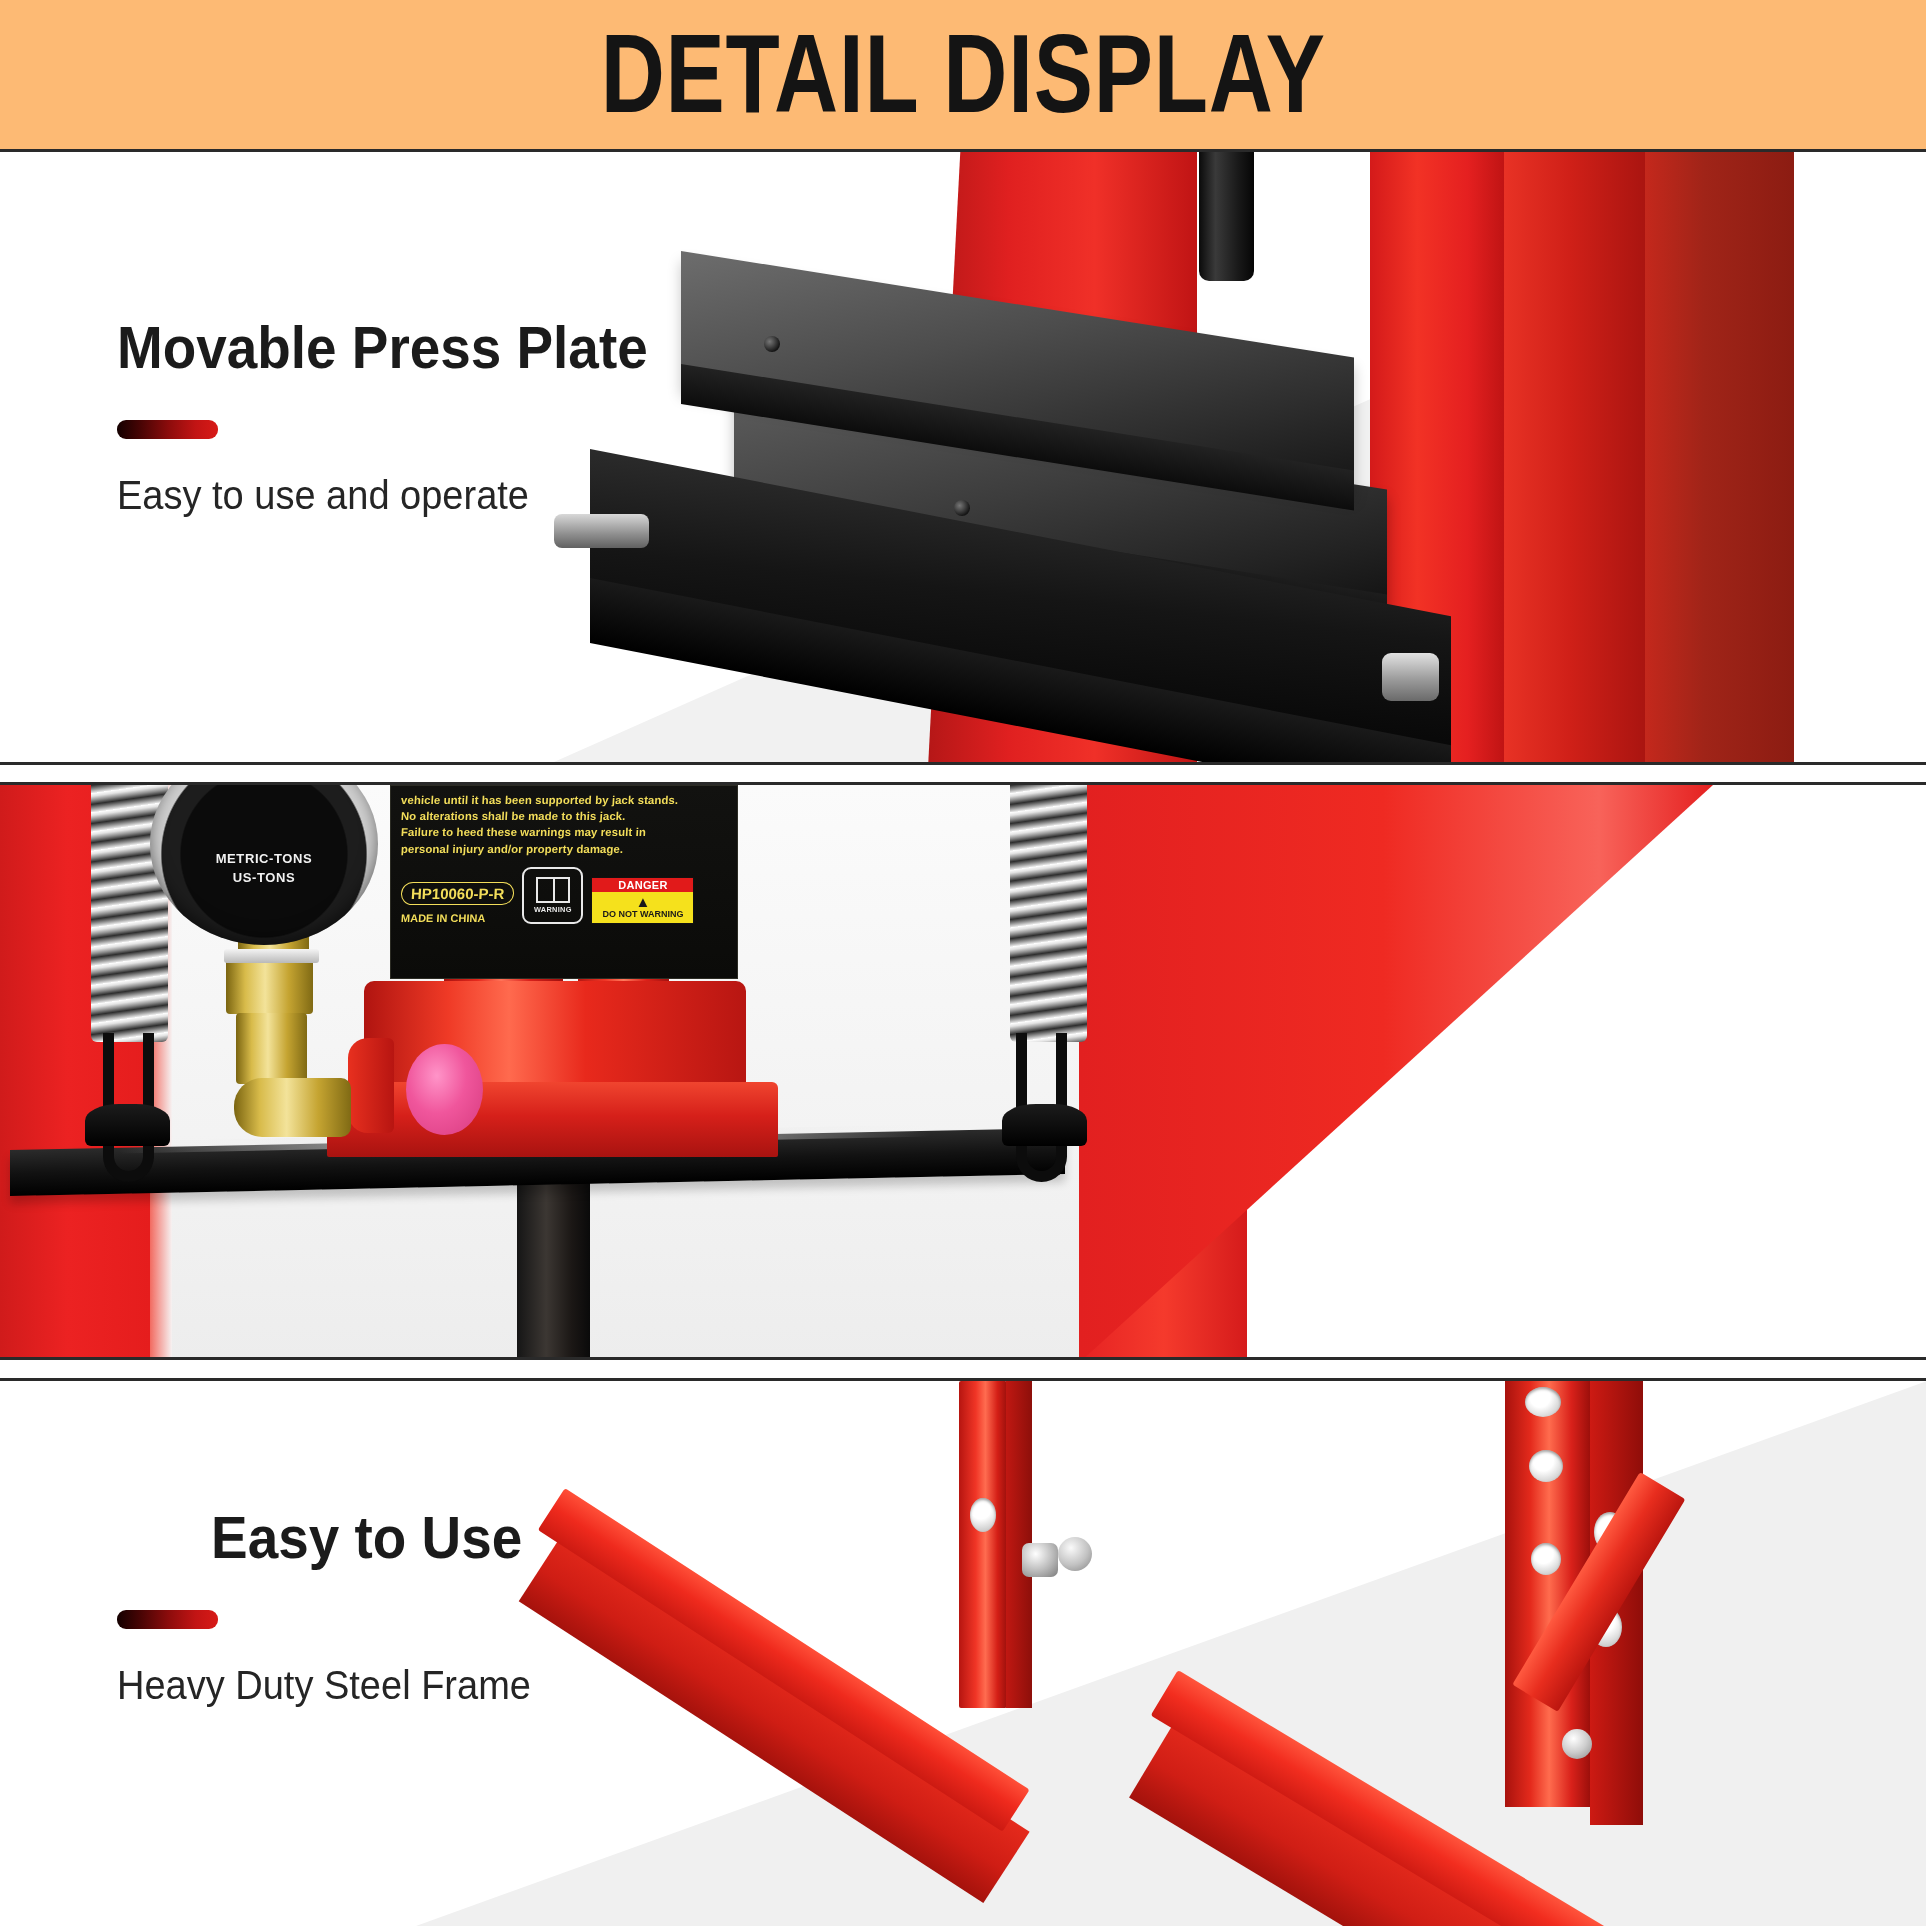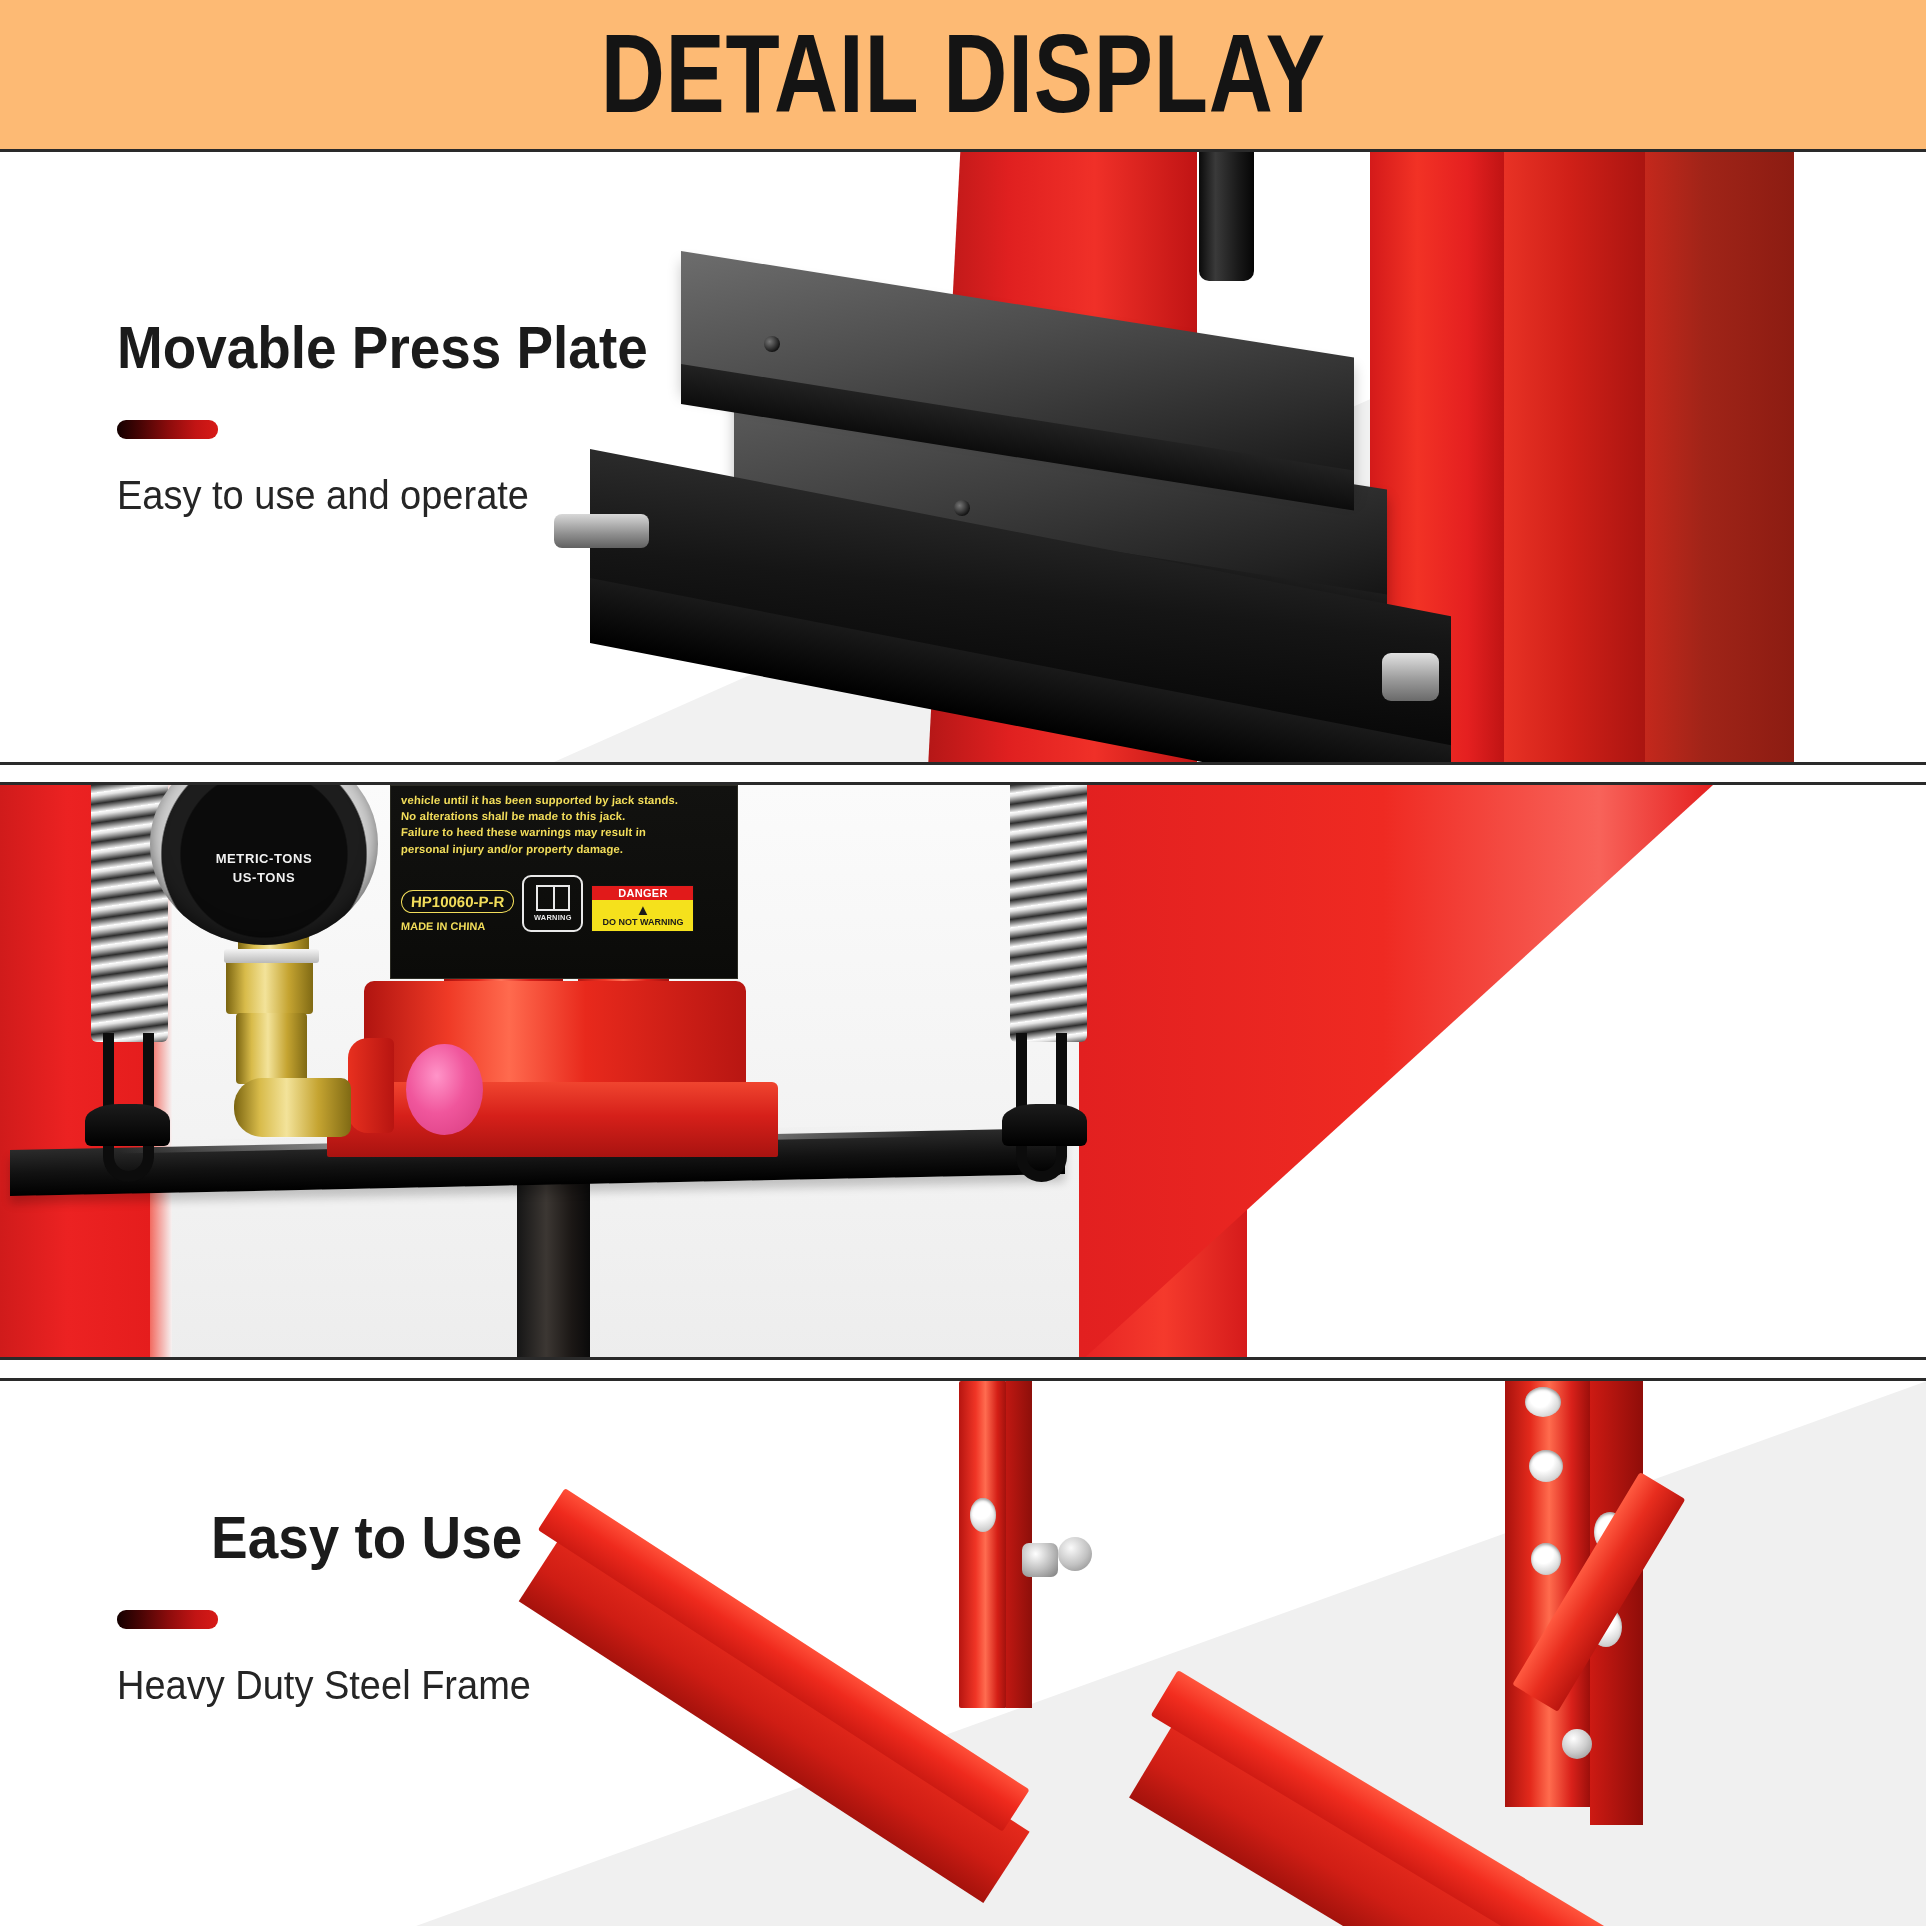--- a/index.html
+++ b/index.html
@@ -134,21 +134,21 @@
   #p2-label { position:absolute; left:390px; top:0px; width:348px; height:194px; z-index:20;
               background:linear-gradient(180deg,#121210 0%, #0b0b09 100%);
               border:1px solid #2c2c24; padding:6px 10px; overflow:hidden; }
   #p2-label .lbl-line { color:#f2dd5a; font-size:11.4px; line-height:1.42; font-weight:700;
               letter-spacing:0.1px; white-space:nowrap; transform:skewX(-3deg); }
   #p2-label .lbl-row { display:flex; align-items:flex-end; gap:8px; margin-top:10px; }
   #p2-model { border:1.5px solid #f2dd5a; border-radius:12px; color:#f2dd5a; font-size:15px;
               font-weight:700; padding:2px 9px; white-space:nowrap; transform:skewX(-3deg); }
   #p2-made { color:#f2dd5a; font-size:11px; font-weight:700; margin-top:7px; transform:skewX(-3deg); }
   #p2-warnicon { width:61px; height:57px; border:2px solid #e9e9e9; border-radius:9px;
-              display:flex; flex-direction:column; align-items:center; justify-content:center; gap:2px;margin-top:8px; }
+              display:flex; flex-direction:column; align-items:center; justify-content:center; gap:2px; }
   #p2-warnicon .book { width:34px; height:26px; border:2px solid #e9e9e9; border-left:2px solid #e9e9e9;
               position:relative; }
   #p2-warnicon .book:after { content:""; position:absolute; left:50%; top:-2px; bottom:-2px; width:2px; background:#e9e9e9; }
   #p2-warnicon .wlabel { color:#e9e9e9; font-size:7.4px; font-weight:700; letter-spacing:0.3px; }
   #p2-danger { width:103px; border:1px solid #111; }
   #p2-danger .dtop { background:#e11a1a; color:#fff; font-size:11px; font-weight:700;
               text-align:center; padding:1px 0; letter-spacing:0.3px; }
   #p2-danger .dbot { background:#f5e11c; color:#1a1a1a; font-size:9px; font-weight:700;
               text-align:center; padding:2px 0 3px; line-height:1.15; }
   #p2-danger .tri { font-size:15px; line-height:1; display:block; }

